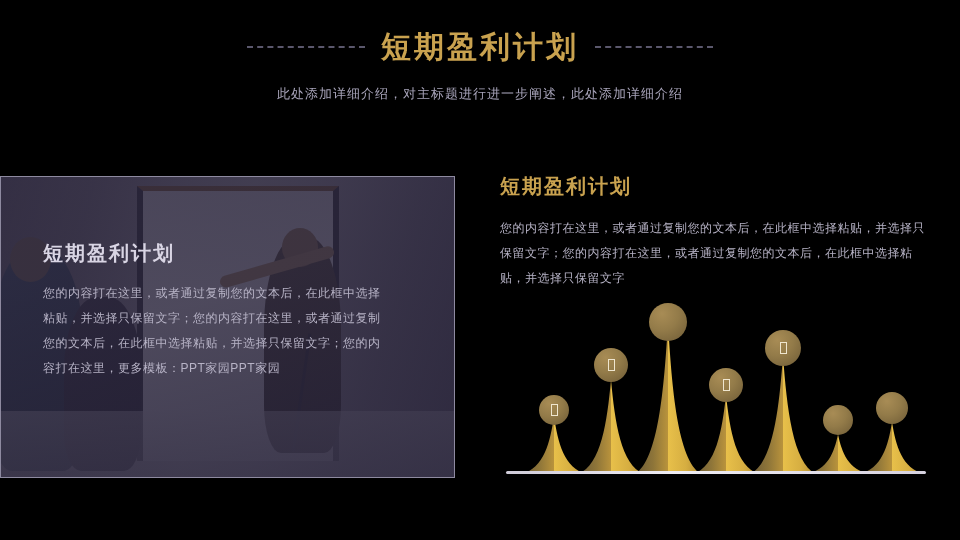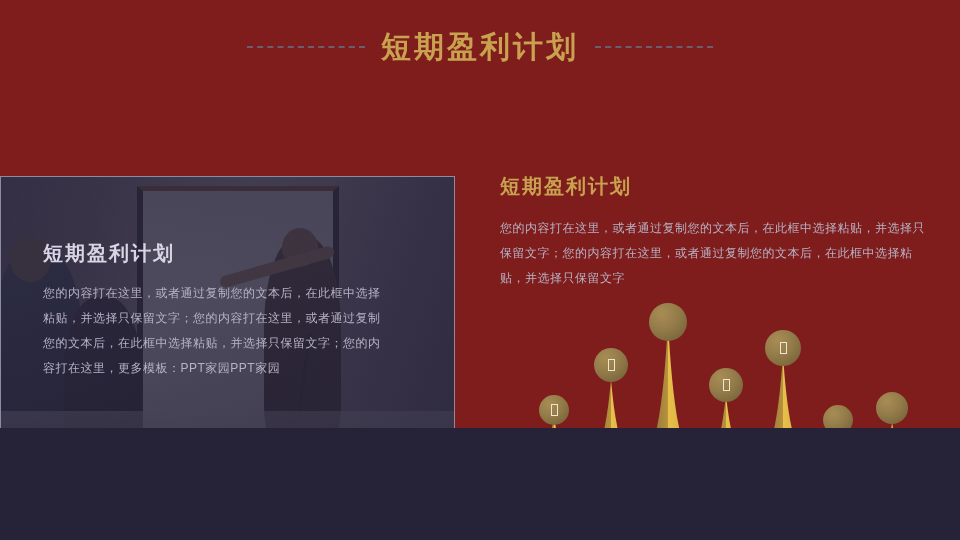--- a/index.html
+++ b/index.html
@@ -3,21 +3,21 @@
 <meta charset="utf-8">
 <title>短期盈利计划</title>
 <style>
   html,body{margin:0;padding:0;}
   body{
     width:960px;height:540px;overflow:hidden;
     background:#262238;
     font-family:"Liberation Sans","DejaVu Sans",sans-serif;
     -webkit-font-smoothing:antialiased;
   }
-  .slide{position:relative;width:960px;height:428px;background:#7f1d1d;overflow:hidden;}
+  .slide{position:relative;width:960px;height:540px;background:#000000;overflow:hidden;}
 
   
   .header{position:absolute;left:0;top:26px;width:960px;text-align:center;}
   .title-row{
     display:flex;align-items:center;justify-content:center;gap:16px;
     height:42px;
   }
   .dash{
     width:118px;height:0;
     border-top:2px dashed #6c6880;
@@ -140,20 +140,21 @@
 <body>
 
 <div class="slide">
 
   <div class="header">
     <div class="title-row">
       <span class="dash"></span>
       <h1 class="main-title">短期盈利计划</h1>
       <span class="dash"></span>
     </div>
+    <div class="subtitle">此处添加详细介绍，对主标题进行进一步阐述，此处添加详细介绍</div>
   </div>
 
   <div class="left-card">
     <div class="photo">
       <div class="wall"></div>
       <div class="screen"></div>
       <div class="fig f1"></div>
       <div class="head h1"></div>
       <div class="fig f2"></div>
       <div class="fig f3"></div>

